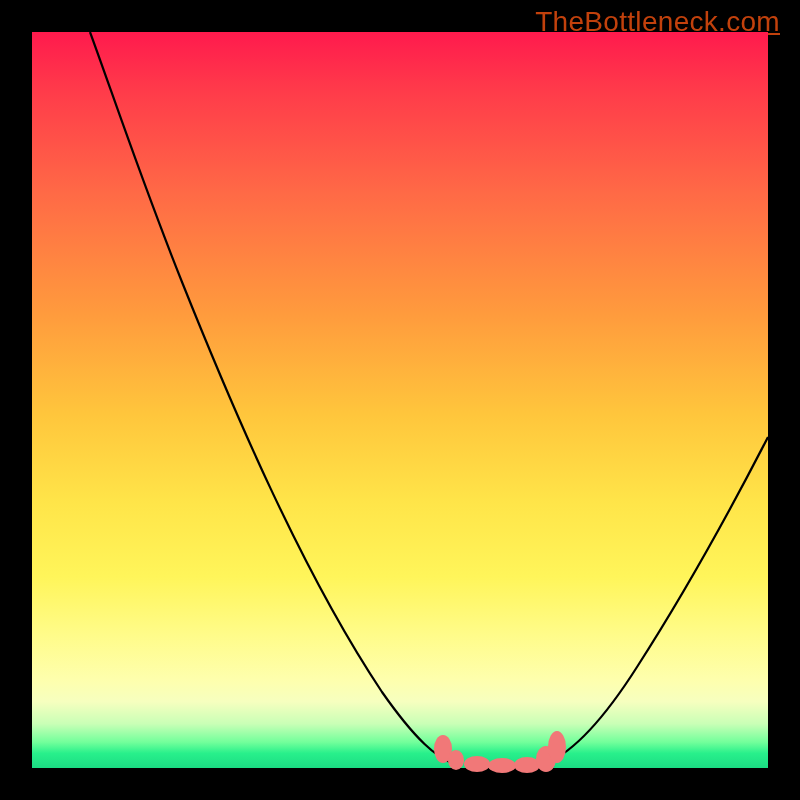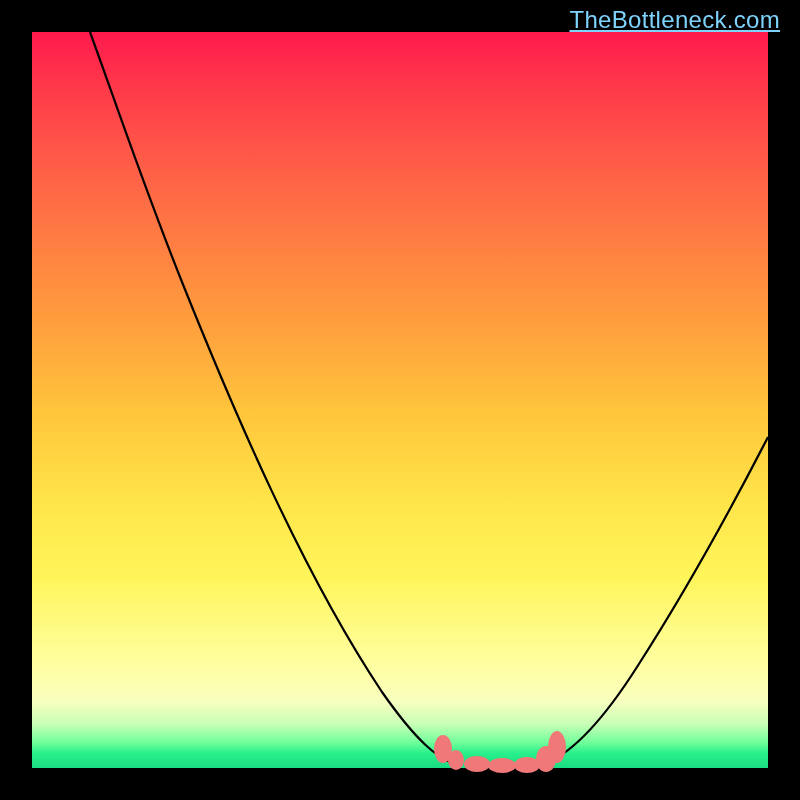--- a/index.html
+++ b/index.html
@@ -33,22 +33,22 @@
       #72ff9b 96.5%,
       #28f08b 98%,
       #1bdc83 100%
     );
   }
 
   .watermark {
     position: absolute;
     top: 6px;
     right: 20px;
-    color: #7dd3fc;
-    font-size: 24px;
+    color: #c2410c;
+    font-size: 28px;
     font-weight: 500;
     letter-spacing: 0.3px;
     text-decoration: underline;
   }
 
   .curve-svg {
     position: absolute;
     left: 0; top: 0;
     width: 736px; height: 736px;
     pointer-events: none;

